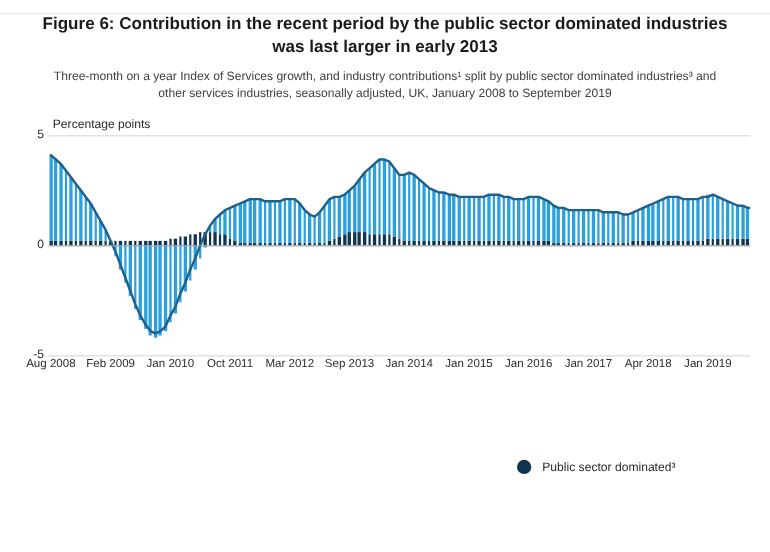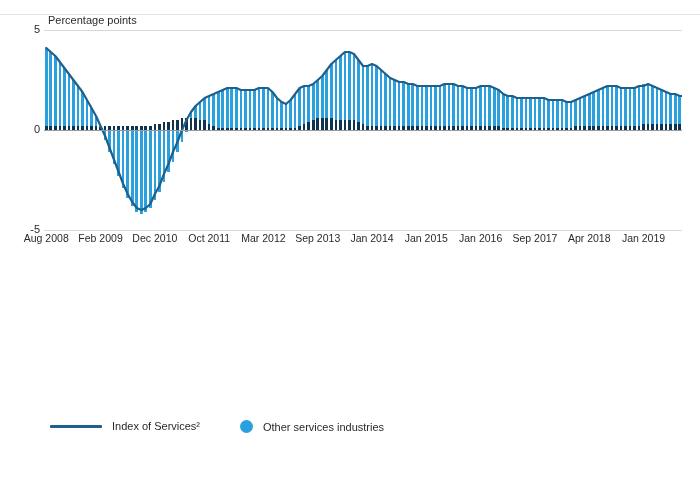--- a/index.html
+++ b/index.html
@@ -149,20 +149,22 @@
     height: 1px;
     background: #e6e6e6;
   }
 </style>
 </head>
 <body>
 
 <div class="figure">
   <div class="topline"></div>
 
+  <div class="title">Figure 6: Contribution in the recent period by the public sector dominated industries was last larger in early 2013</div>
+  <div class="subtitle">Three-month on a year Index of Services growth, and industry contributions¹ split by public sector dominated industries³ and other services industries, seasonally adjusted, UK, January 2008 to September 2019</div>
 
   <div class="chart-area">
     <div class="axis-unit">Percentage points</div>
     <div class="plot" id="plot">
       <div class="bars" id="bars">
           <div class="barcol" style="left: 0.950213px; width: 2.6244px;">
             <div class="seg public" style="top: 96px; height: 4px;"></div>
             <div class="seg other" style="top: 18px; height: 78px;"></div>
           </div>
           <div class="barcol" style="left: 5.47504px; width: 2.6244px;">
@@ -732,36 +734,32 @@
     <div class="gridline" style="top: 200px;"></div>
         <div class="ytick" style="top: 193px;">-5</div>
         <div class="gridline zero" style="top: 100px;"></div>
         <div class="ytick" style="top: 93px;">0</div>
         <div class="gridline" style="top: 0px;"></div>
         <div class="ytick" style="top: -7px;">5</div>
       </div>
     <div class="xaxis" id="xaxis">
         <div class="xtick" style="left: 2.26241px; top: 2px;">Aug 2008</div>
         <div class="xtick" style="left: 56.5603px; top: 2px;">Feb 2009</div>
-        <div class="xtick" style="left: 110.858px; top: 2px;">Dec 2010</div>
+        <div class="xtick" style="left: 110.858px; top: 2px;">Jan 2010</div>
         <div class="xtick" style="left: 165.156px; top: 2px;">Oct 2011</div>
         <div class="xtick" style="left: 219.454px; top: 2px;">Mar 2012</div>
         <div class="xtick" style="left: 273.752px; top: 2px;">Sep 2013</div>
         <div class="xtick" style="left: 328.05px; top: 2px;">Jan 2014</div>
         <div class="xtick" style="left: 382.348px; top: 2px;">Jan 2015</div>
         <div class="xtick" style="left: 436.645px; top: 2px;">Jan 2016</div>
-        <div class="xtick" style="left: 490.943px; top: 2px;">Sep 2017</div>
+        <div class="xtick" style="left: 490.943px; top: 2px;">Jan 2017</div>
         <div class="xtick" style="left: 545.241px; top: 2px;">Apr 2018</div>
         <div class="xtick" style="left: 599.539px; top: 2px;">Jan 2019</div>
       </div>
   </div>
 
   <div class="legend">
-    <div class="legend-item" style="left:50px; top:8px;">
-      <span class="legend-line"></span>
-      <span>Index of Services²</span>
-    </div>
-    <div class="legend-item" style="left:240px; top:8px;">
-      <span class="legend-dot other"></span>
-      <span>Other services industries</span>
+    <div class="legend-item" style="left:470px; top:8px;">
+      <span class="legend-dot public"></span>
+      <span>Public sector dominated³</span>
     </div>
   </div>
 </div>
 
 </body></html>

